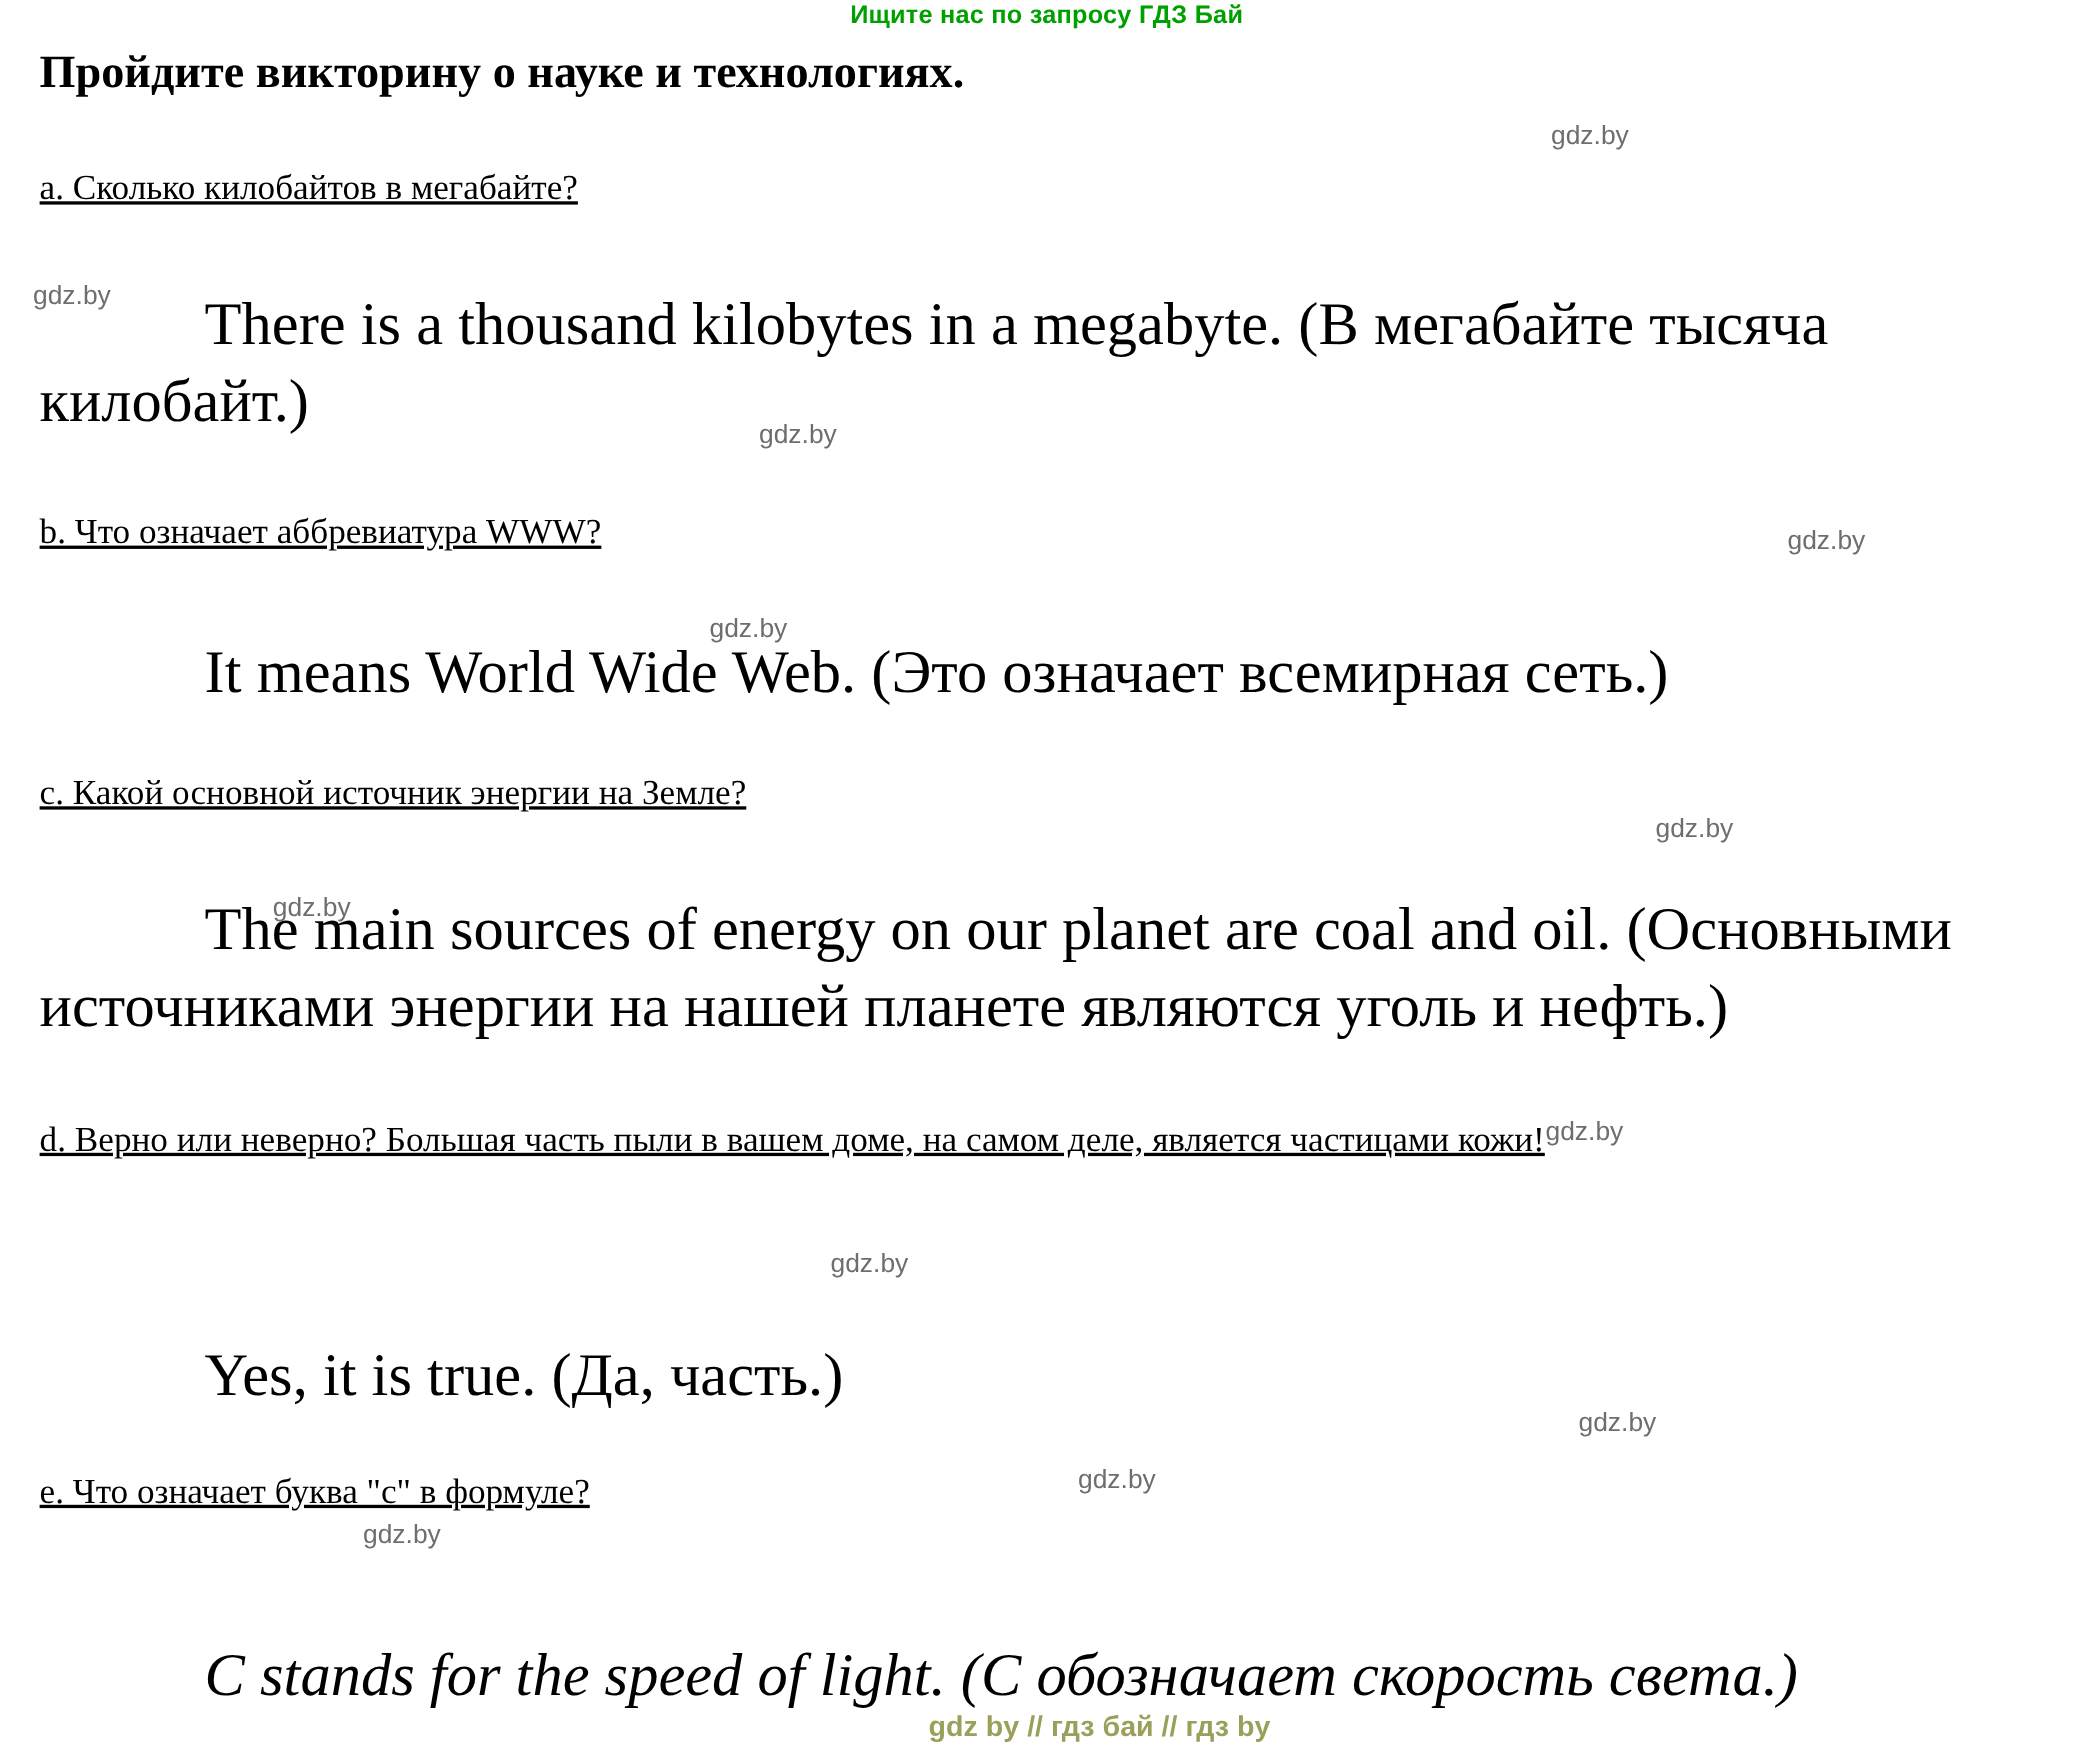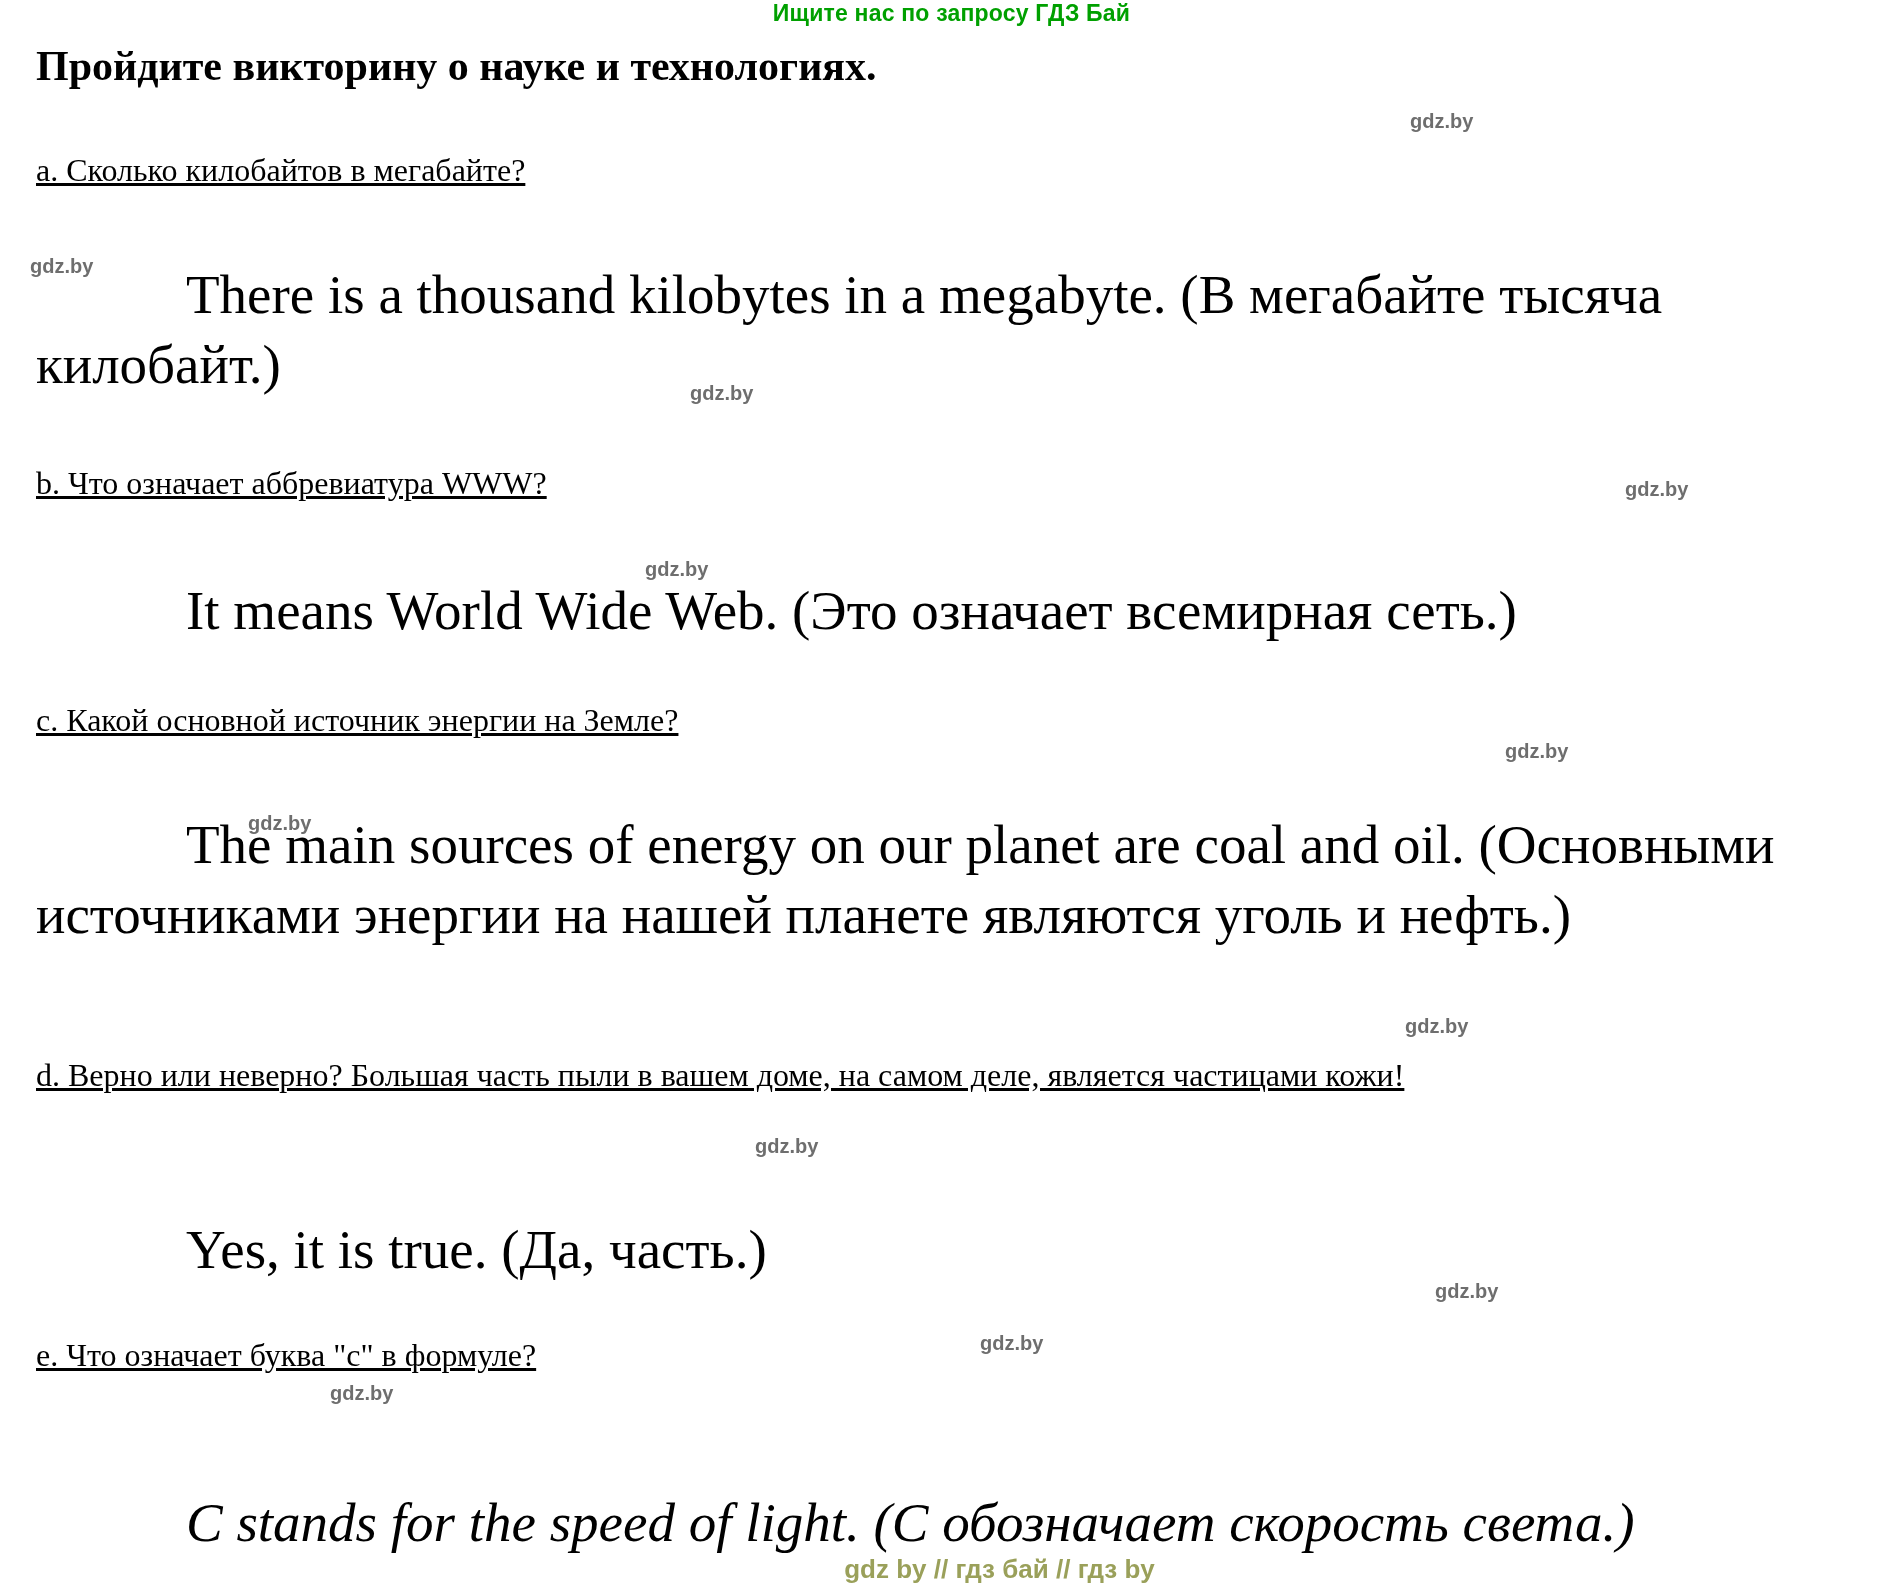--- a/index.html
+++ b/index.html
@@ -53,25 +53,24 @@
     text-decoration: underline;
   }
   .answer {
     font-size: 55px;
     line-height: 1.28;
     text-indent: 150px;
   }
   .wm {
     position: absolute;
     font-family: "Liberation Sans", sans-serif;
-    font-size: 20px;
+    font-size: 24px;
     color: #6e6e6e;
     white-space: nowrap;
     pointer-events: none;
-    font-weight: bold;
   }
   .footer {
     position: absolute;
     bottom: 8px;
     left: 0;
     width: 100%;
     text-align: center;
     font-family: "Liberation Sans", sans-serif;
     font-size: 26px;
     font-weight: bold;
@@ -91,21 +90,21 @@
 
   <div class="block question" style="top:150px;">a. Сколько килобайтов в мегабайте?</div>
   <div class="block answer" style="top:260px;">There is a thousand kilobytes in a megabyte. (В мегабайте тысяча килобайт.)</div>
 
   <div class="block question" style="top:463px;">b. Что означает аббревиатура WWW?</div>
   <div class="block answer" style="top:576px;">It means World Wide Web. (Это означает всемирная сеть.)</div>
 
   <div class="block question" style="top:700px;">c. Какой основной источник энергии на Земле?</div>
   <div class="block answer" style="top:810px;">The main sources of energy on our planet are coal and oil. (Основными источниками энергии на нашей планете являются уголь и нефть.)</div>
 
-  <div class="block question" style="top:1015px;margin-top:40px;">d. Верно или неверно? Большая часть пыли в вашем доме, на самом деле, является частицами кожи!</div>
+  <div class="block question" style="top:1015px;">d. Верно или неверно? Большая часть пыли в вашем доме, на самом деле, является частицами кожи!</div>
   <div class="block answer" style="top:1215px;">Yes, it is true. (Да, часть.)</div>
 
   <div class="block question" style="top:1335px;">e. Что означает буква "c" в формуле?</div>
   <div class="block answer" style="top:1488px;font-style:italic;">C stands for the speed of light. (C обозначает скорость света.)</div>
 
   <div id="watermark-layer">
       <div class="wm" style="left: 1410px; top: 110px;">gdz.by</div>
       <div class="wm" style="left: 30px; top: 255px;">gdz.by</div>
       <div class="wm" style="left: 690px; top: 382px;">gdz.by</div>
       <div class="wm" style="left: 1625px; top: 478px;">gdz.by</div>

